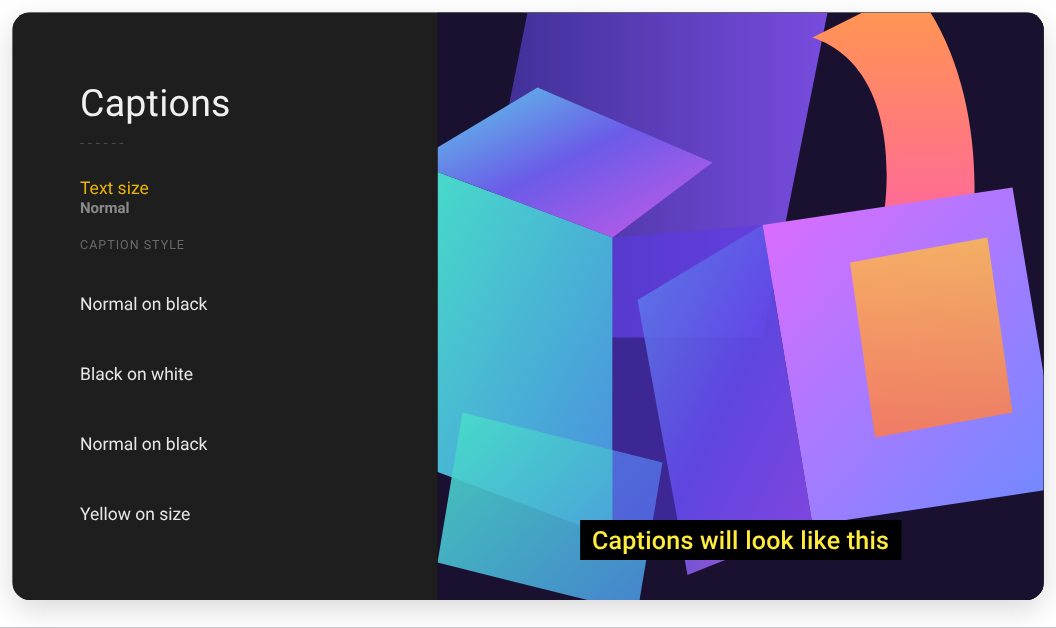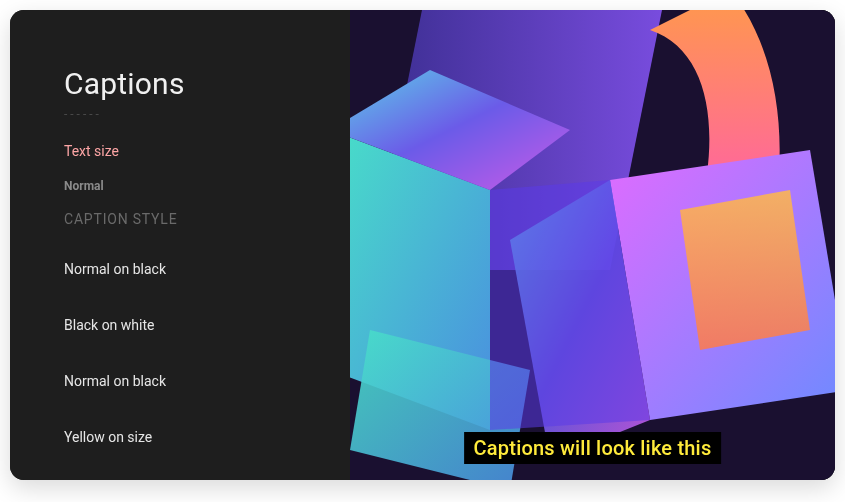--- a/index.html
+++ b/index.html
@@ -32,30 +32,30 @@
   }
   .faded-prev {
     font-size: 12px;
     color: #4a4a4a;
     margin-bottom: 22px;
   }
   .setting-row { margin-bottom: 18px; }
   .setting-label {
     font-size: 14px;
     font-weight: 400;
-    color: #fca5a5;
-    margin-bottom: 20px;
+    color: #eab308;
+    margin-bottom: 0;
   }
   .setting-value {
     font-size: 12px;
     color: #8a8a8a;
     font-weight: bold;
   }
   .section-header {
-    font-size: 14px;
+    font-size: 10px;
     letter-spacing: 0.8px;
     color: #6a6a6a;
     text-transform: uppercase;
     margin: 14px 0 14px 0;
   }
   .option-list { display: flex; flex-direction: column; }
   .option-row {
     display: flex;
     align-items: center;
     justify-content: space-between;
@@ -87,21 +87,21 @@
   .preview {
     position: absolute;
     left: 340px; right: 0; top: 0; bottom: 0;
     overflow: hidden;
     background: #111;
   }
   .preview svg { width: 100%; height: 100%; display: block; }
   .caption-preview {
     position: absolute;
     left: 50%;
-    bottom: 16px;
+    bottom: 32px;
     transform: translateX(-50%);
     background: #000;
     color: #ffeb3b;
     font-size: 20px;
     font-weight: 500;
     padding: 4px 10px;
     white-space: nowrap;
     letter-spacing: 0.2px;
   }
 </style>

